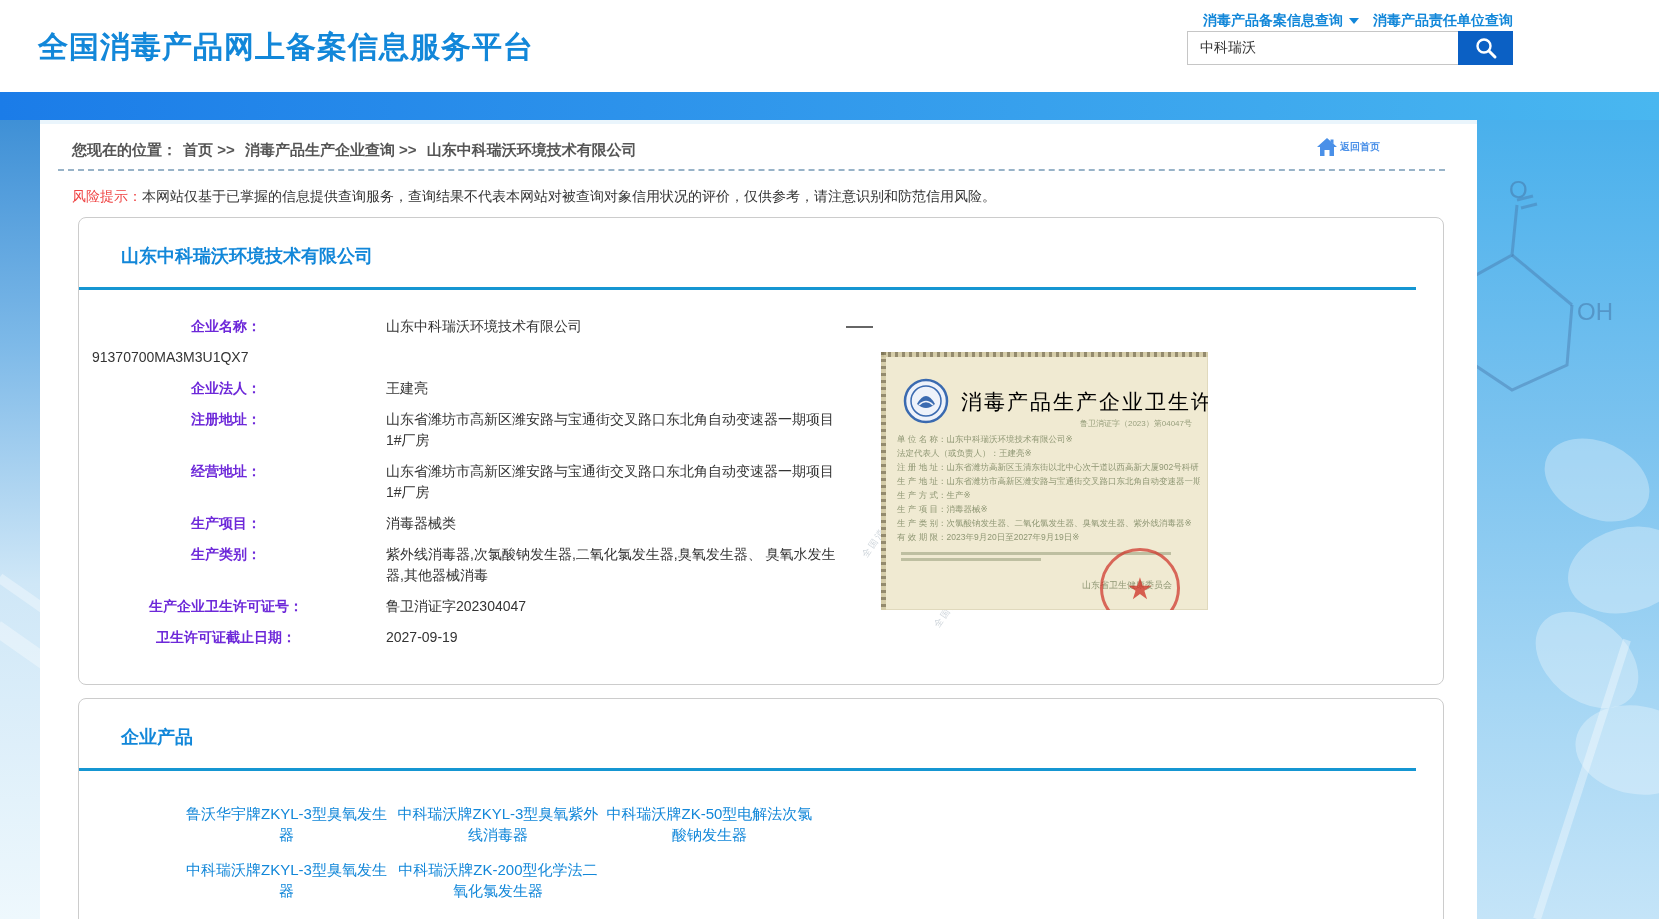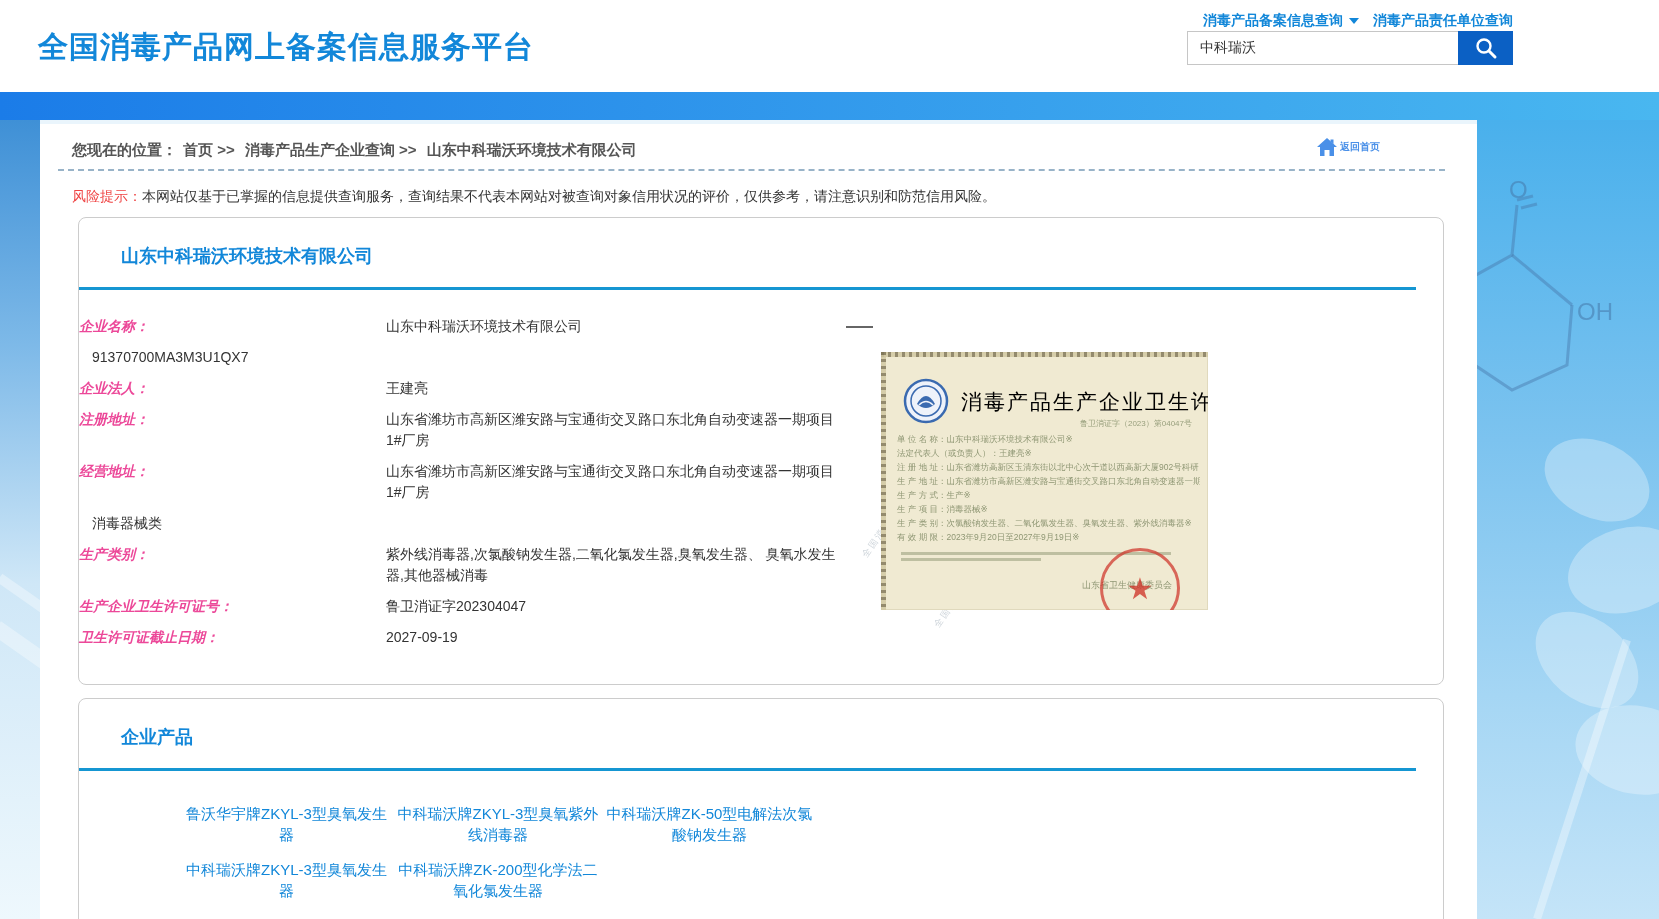--- a/index.html
+++ b/index.html
@@ -47,21 +47,21 @@
   .risk { margin:15px 30px 0 32px; font-size:14px; line-height:20px; color:#333; }
   .risk b { color:#ef4444; font-weight:normal;font-family:Liberation Mono, monospace; }
 
   .panel { position:relative; margin:10px 33px 0 38px; border:1px solid #ccc; border-radius:8px;
     background:#fff; }
   .panel-title { padding:28px 0 0 42px; font-size:18px; font-weight:bold; color:#1287d9; line-height:21px; }
   .blue-line { margin-top:20px; height:3px; background:#1596d2; width:calc(100% - 27px); }
 
   .fields { position:relative; padding:26px 0 26px 0; }
   .frow { display:flex; margin-bottom:10px; font-size:14px; line-height:21px; }
-  .flabel { width:294px; text-align:left; color:#ec4899; font-weight:bold; flex-shrink:0;font-style:italic; }
+  .flabel { width:294px; text-align:center; color:#6d28d9; font-weight:bold; flex-shrink:0; }
   .fvalue { margin-left:13px; color:#333; max-width:458px; }
 
   
   .scan-dash { position:absolute; left:767px; top:108px; width:27px; height:2px; background:#666; }
   .cert-wm { position:absolute; font-size:9px; color:rgba(110,130,145,.35); white-space:nowrap;
     transform:rotate(-55deg); letter-spacing:2px; }
   .cert { position:absolute; left:802px; top:134px; width:327px; height:258px;
     background:#f0ead2; overflow:hidden; box-shadow:0 0 0 1px #e0d9bd inset; }
   .cert-edge-top { position:absolute; top:0; left:0; right:0; height:5px;
     background:repeating-linear-gradient(90deg,#7d7355 0 3px,#cfc6a0 3px 7px); opacity:.8; }
@@ -181,20 +181,21 @@
       </div>
       <div class="frow">
         <div class="flabel">注册地址：</div>
         <div class="fvalue">山东省潍坊市高新区潍安路与宝通街交叉路口东北角自动变速器一期项目1#厂房</div>
       </div>
       <div class="frow">
         <div class="flabel">经营地址：</div>
         <div class="fvalue">山东省潍坊市高新区潍安路与宝通街交叉路口东北角自动变速器一期项目1#厂房</div>
       </div>
       <div class="frow">
+        <div class="flabel">生产项目：</div>
         <div class="fvalue">消毒器械类</div>
       </div>
       <div class="frow">
         <div class="flabel">生产类别：</div>
         <div class="fvalue">紫外线消毒器,次氯酸钠发生器,二氧化氯发生器,臭氧发生器、 臭氧水发生器,其他器械消毒</div>
       </div>
       <div class="frow">
         <div class="flabel">生产企业卫生许可证号：</div>
         <div class="fvalue">鲁卫消证字202304047</div>
       </div>

